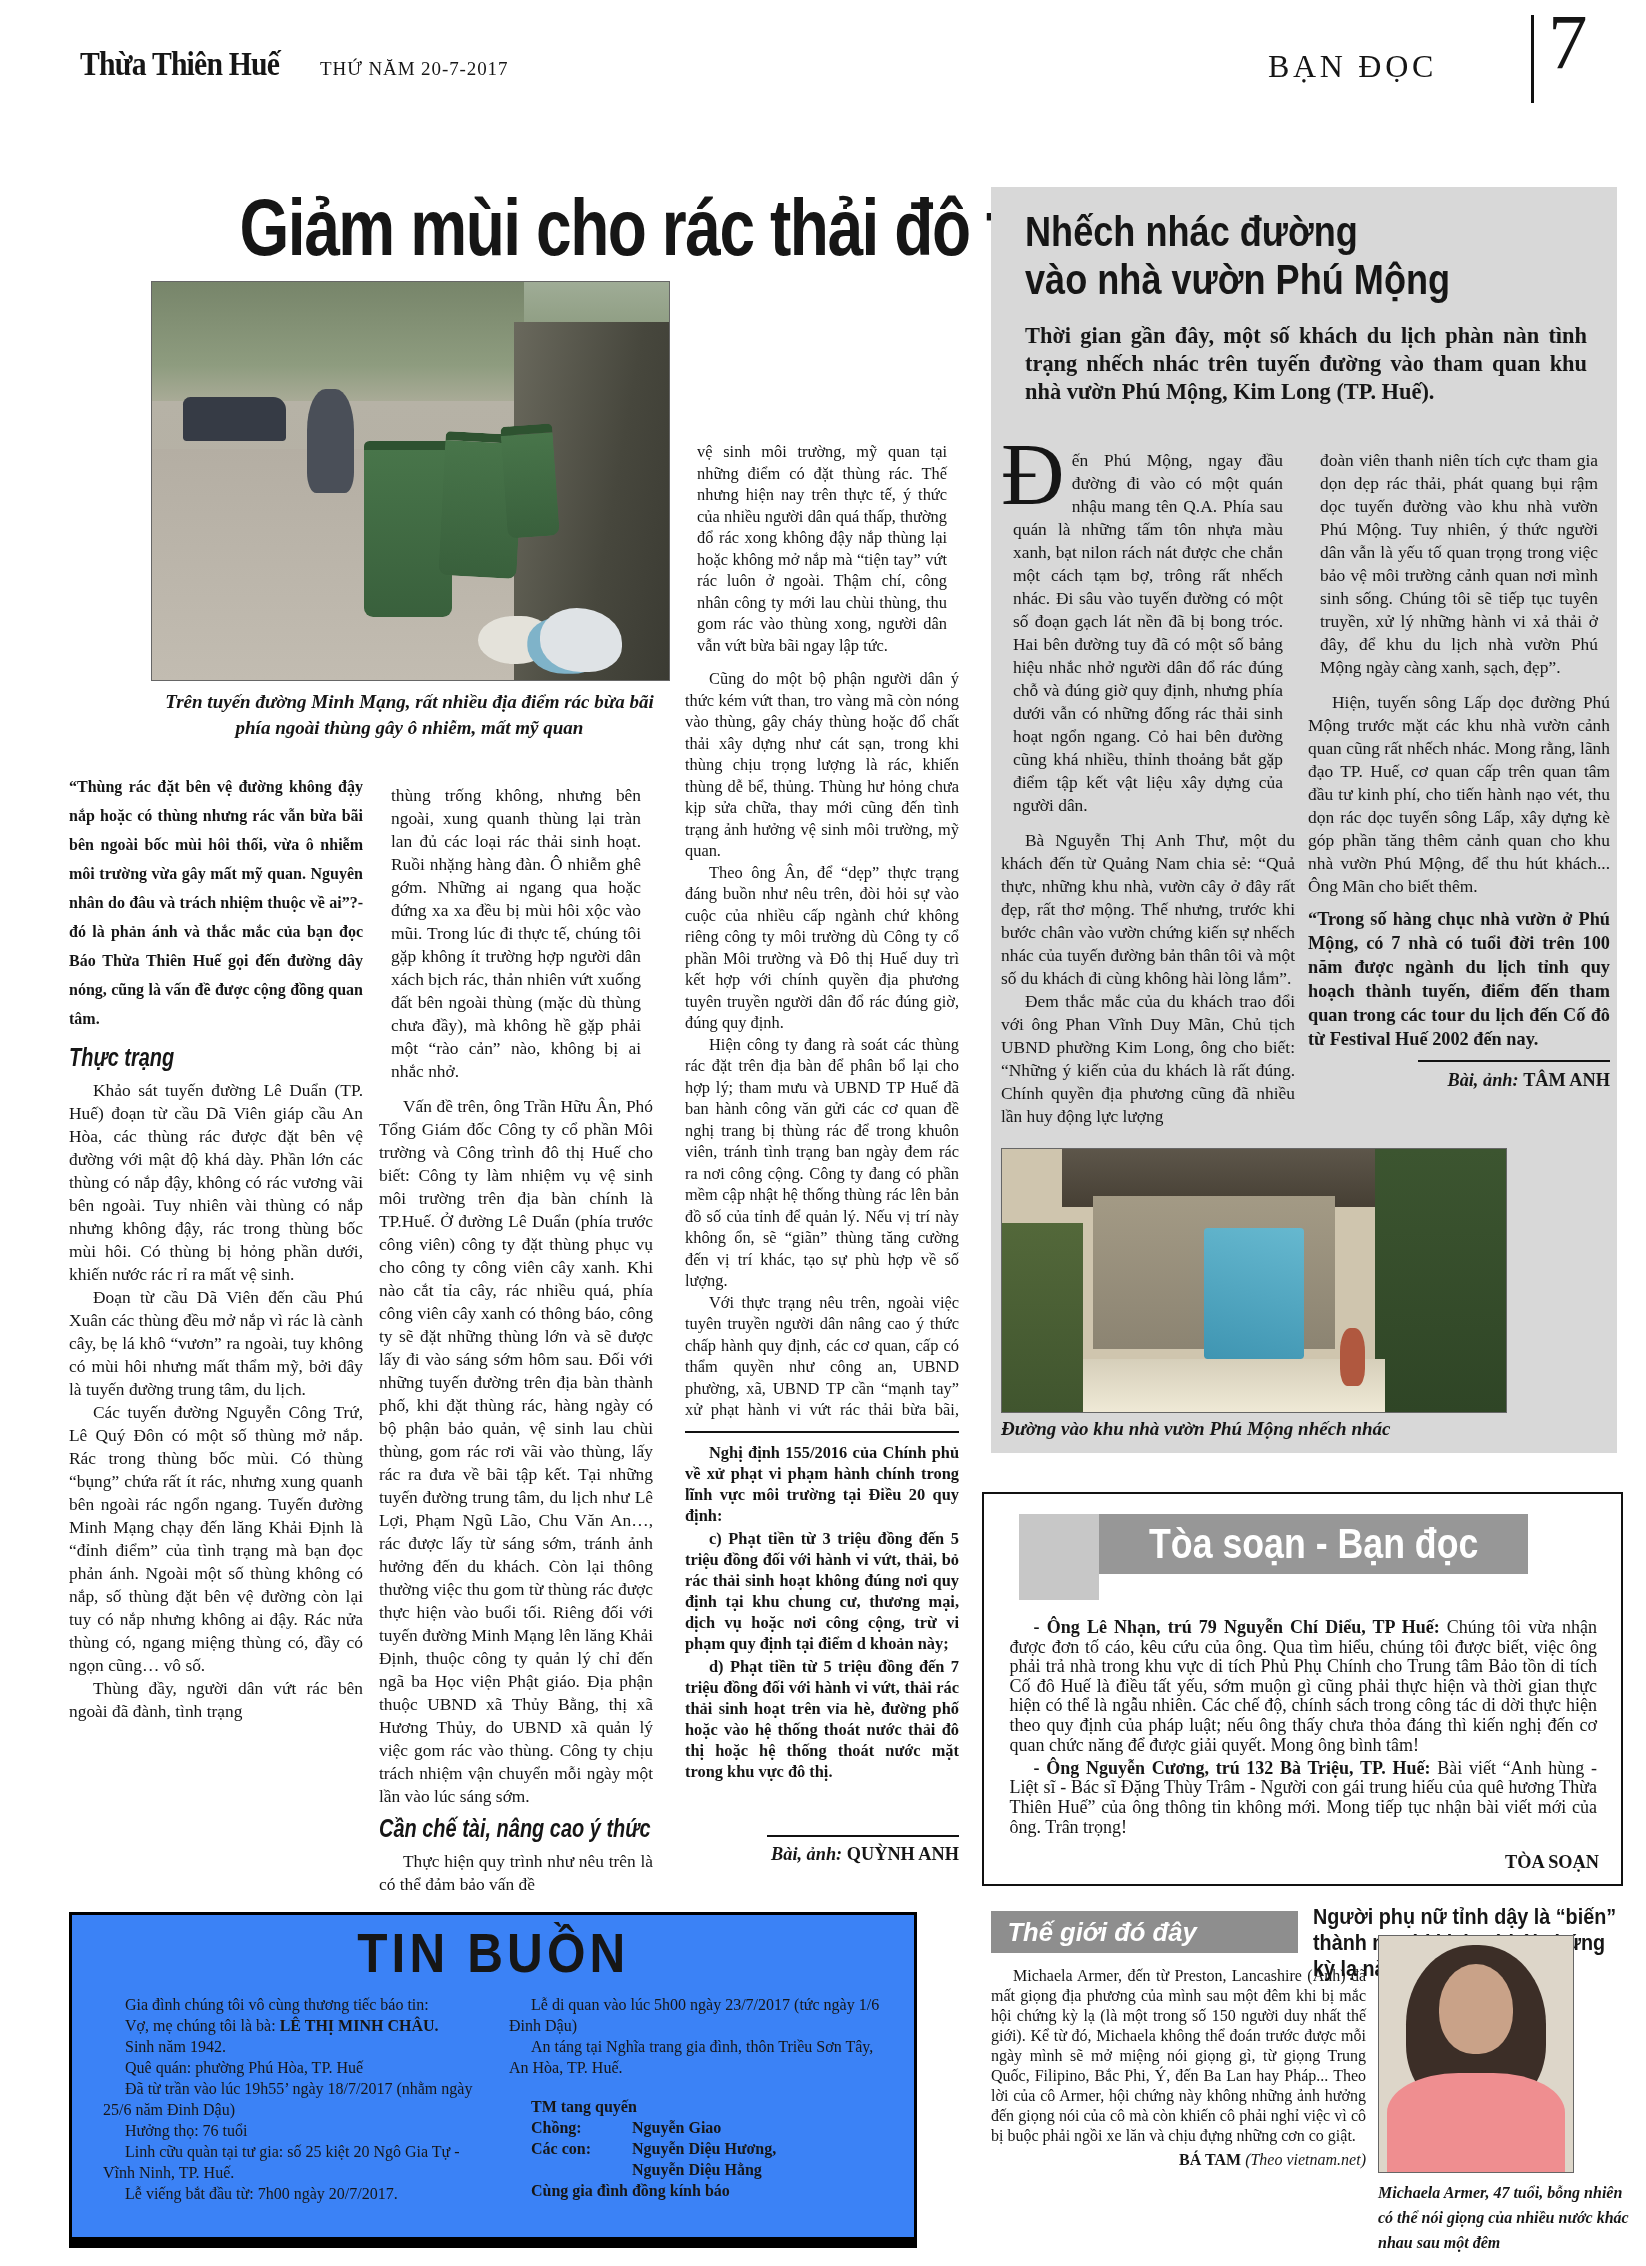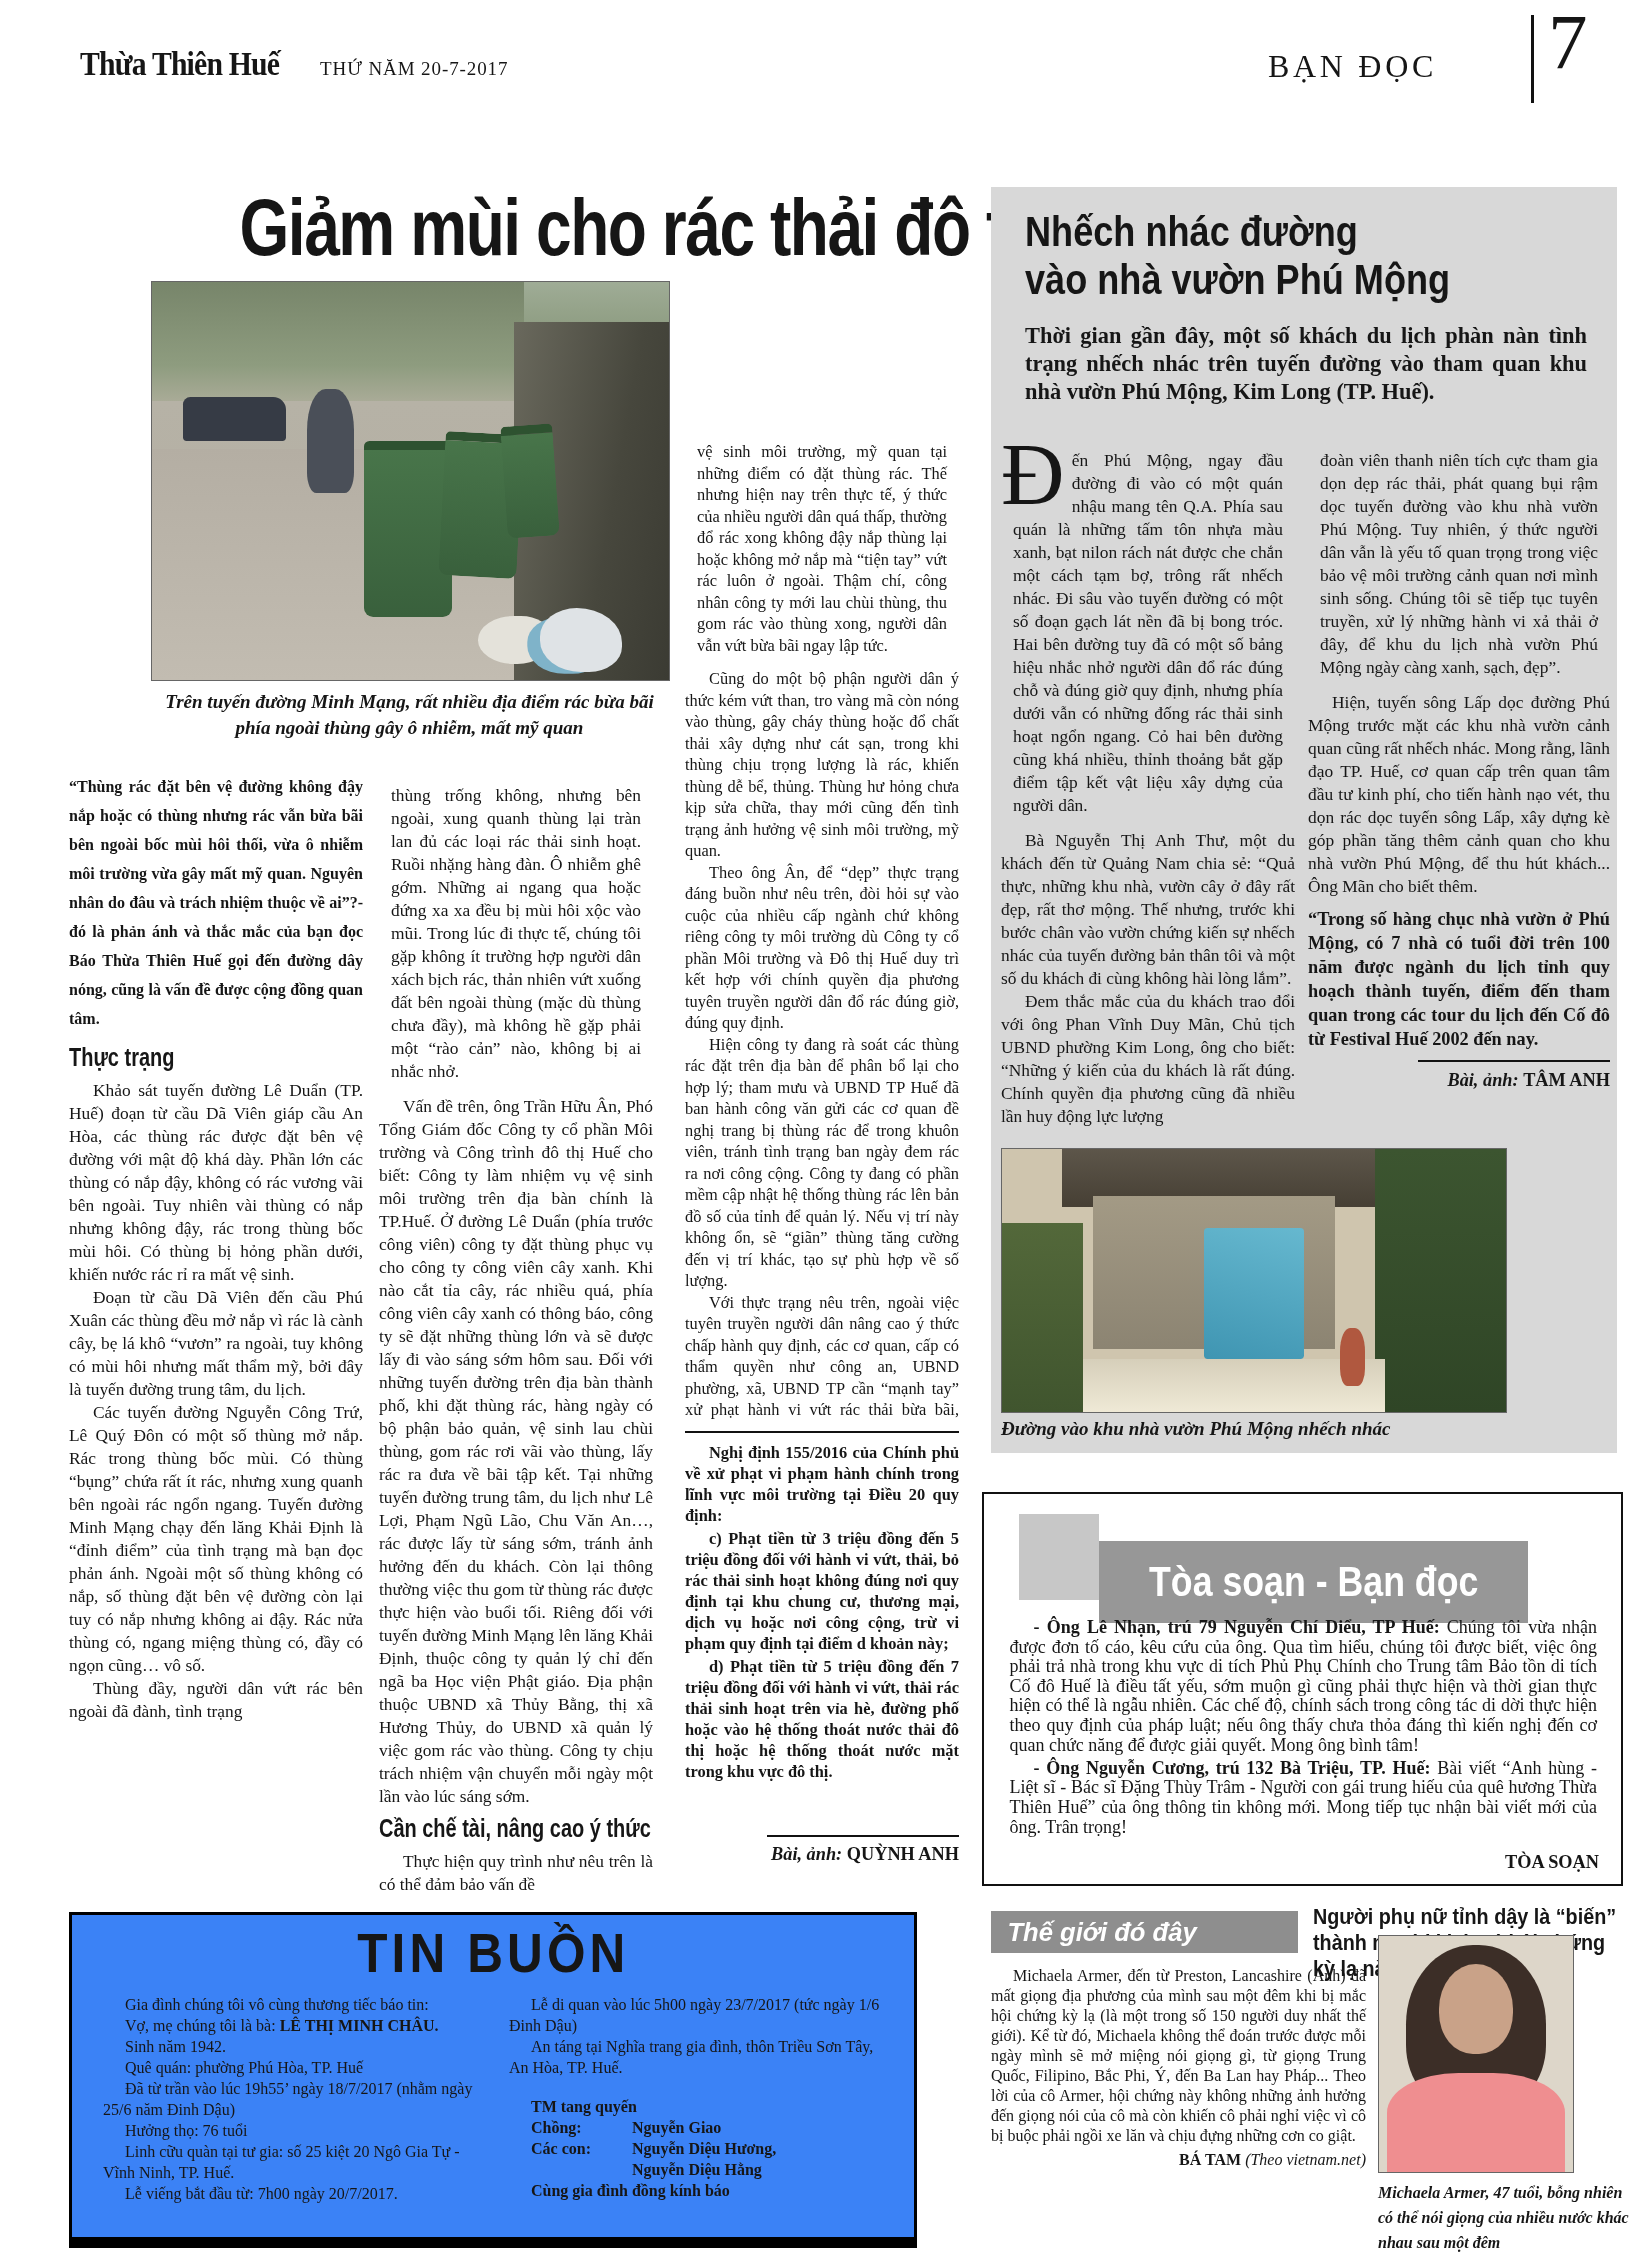--- a/index.html
+++ b/index.html
@@ -28,21 +28,21 @@
   .page-number{left:1548px;top:1.8px;font-size:79px;line-height:1;}
 
   
   .main-headline{left:137px;top:188px;width:831px;text-align:center;}
   .main-headline span{font-size:80px;line-height:1;font-weight:bold;letter-spacing:-1.8px;}
   .photo-frame{border:0.9px solid #666;}
   .photo1{left:151px;top:281px;width:517px;height:398px;background:linear-gradient(#9fac96 0%,#8b9a7e 14%,#b6b2a6 30%,#b3ada1 100%);}
   .caption1{left:151px;top:689px;width:517px;font-size:19px;line-height:1.35;}
   .col1{left:69px;top:772px;width:294px;height:1119px;font-size:17.4px;line-height:23px;}
   .intro-quote{font-size:16px;line-height:29px;margin:0 0 12.8px 0;}
-  .subhead{margin:9.1px 0 7.3px 0;}
+  .subhead{margin:9.1px 0 7.3px 0;font-style:italic;}
   .subhead span{font-size:25.6px;font-weight:bold;letter-spacing:0;}
   .col2{left:379px;top:772px;width:274px;height:1119px;font-size:17.4px;line-height:23px;}
   .col3{left:685px;top:429px;width:274px;height:994px;font-size:16.4px;line-height:21.5px;}
   .decree{left:685px;top:1431px;width:274px;height:391px;border-top:2.7px solid #111;padding-top:9.1px;
           font-size:16.4px;line-height:21px;font-weight:bold;}
   .decree p{margin:0 0 1.8px 0;}
   .byline3{left:685px;top:1835px;width:274px;font-size:18.3px;}
   .rule-short{width:192px;height:1.8px;background:#111;margin:0 0 7.3px auto;}
 
   
@@ -55,21 +55,21 @@
   .dropcap{float:left;font-size:88px;line-height:68px;padding:3.7px 7.3px 0 0;font-weight:normal;}
   .pm-quote{font-weight:bold;font-size:18.3px;line-height:24px;margin:9.1px 0 0 0;}
   .pm-byline{font-size:18.3px;margin-top:5.5px;}
   .photo2{left:1001px;top:1148px;width:504px;height:263px;background:#cfc5ae;}
   .caption2{left:1001px;top:1418px;width:612px;font-size:19px;}
 
   
   .ts-box{left:982px;top:1492px;width:637px;height:390px;border:2.7px solid #111;background:#fff;}
   .ts-titlebar{position:absolute;left:35px;top:20px;display:flex;}
   .ts-sq{width:80px;height:86px;background:var(--bar-light,#c7c7c7);}
-  .ts-bar{width:429px;height:82px;background:var(--bar-gray,#979797);display:flex;align-items:center;justify-content:center;margin-top:27px;}
+  .ts-bar{width:429px;height:60px;background:var(--bar-gray,#979797);display:flex;align-items:center;justify-content:center;}
   .ts-bar span{color:#fff;font-size:42px;font-weight:bold;}
   .ts-text{position:absolute;left:25.6px;right:24px;top:124px;font-size:18px;line-height:19.6px;}
   .ts-text p{margin:0 0 3.7px 0;text-indent:24px;}
   .ts-sign{position:absolute;right:22px;bottom:11px;font-size:18.3px;font-weight:bold;}
 
   
   .tb-box{left:69px;top:1912px;width:842px;height:322px;border:3.7px solid #000;border-bottom:11px solid #000;background:#3b82f6;}
   .tb-title{position:absolute;left:0;right:0;top:5.5px;text-align:center;}
   .tb-title span{font-size:55px;font-weight:bold;letter-spacing:4.6px;}
   .tb-col-l{position:absolute;left:31px;top:79px;width:387px;font-size:16px;line-height:21px;}

